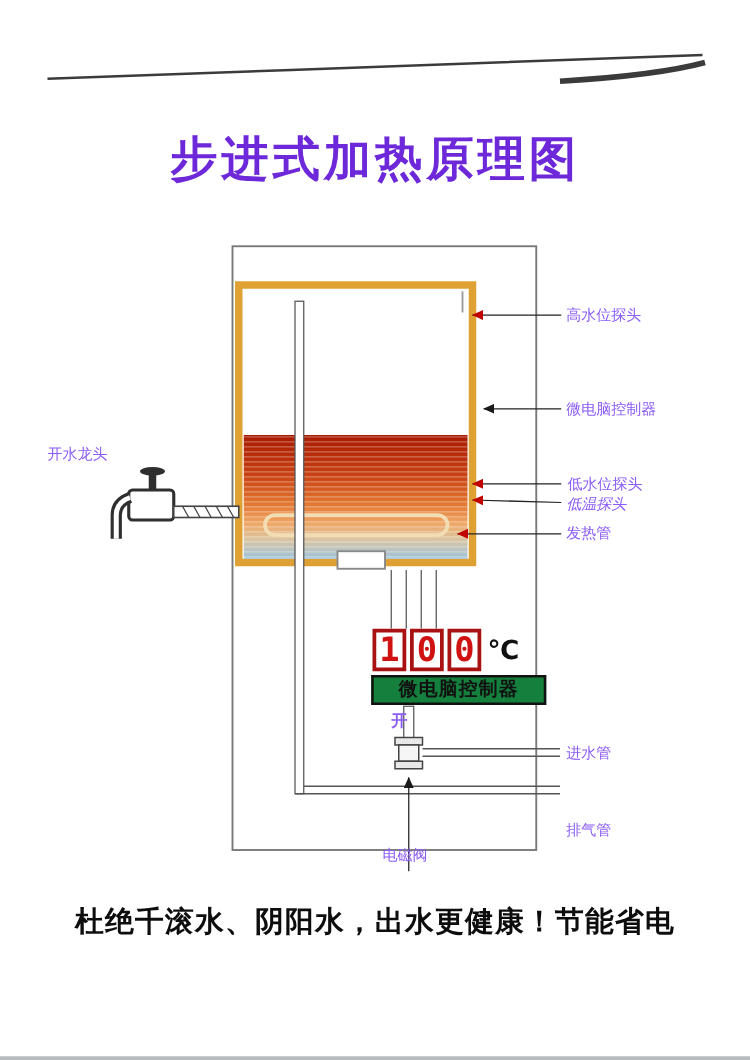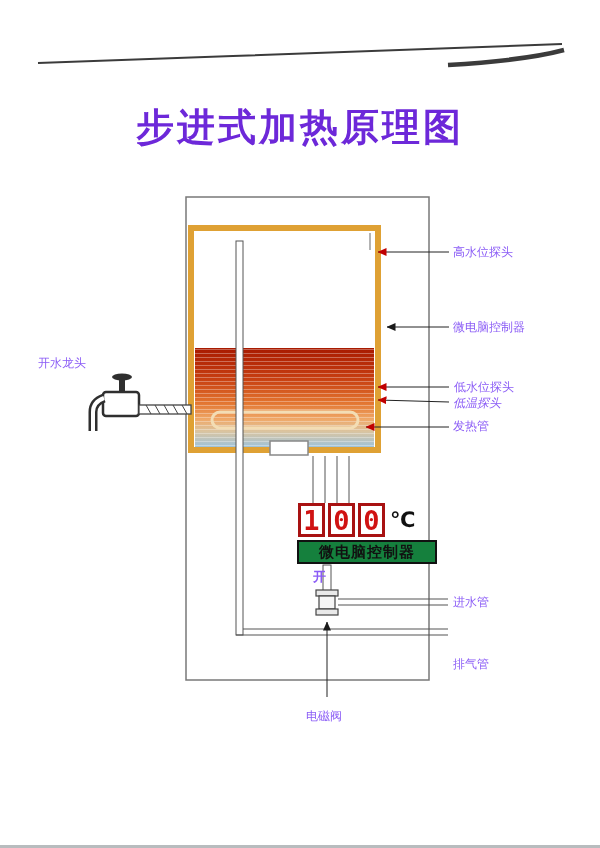--- a/index.html
+++ b/index.html
@@ -126,25 +126,26 @@
 
   <div class="lbl" style="left:38px; top:356px;">开水龙头</div>
   <div class="lbl" style="left:453px; top:245px;">高水位探头</div>
   <div class="lbl" style="left:453px; top:320px;">微电脑控制器</div>
   <div class="lbl" style="left:454px; top:380px;">低水位探头</div>
   <div class="lbl" style="left:453px; top:396px;font-style:italic;">低温探头</div>
   <div class="lbl" style="left:453px; top:419px;">发热管</div>
   <div class="lbl" style="left:453px; top:595px;text-align:right;">进水管</div>
   <div class="lbl" style="left:453px; top:625px;margin-top:32px;">排气管</div>
   <div class="lbl" style="left:313px; top:570px; font-size:13px; font-weight:bold;">开</div>
-  <div class="lbl" style="left:306px; top:709px;">电磁阀</div>
+  <div class="lbl" style="left:306px; top:677px;">电磁阀</div>
 
   <div class="lcd">
     <span class="digit">1</span>
     <span class="digit">0</span>
     <span class="digit">0</span>
     <span class="unit">℃</span>
   </div>
 
   <div class="ctrl">微电脑控制器</div>
 
+  <div class="slogan">杜绝千滚水、阴阳水，出水更健康！节能省电</div>
 
 </div>
 
 </body></html>

